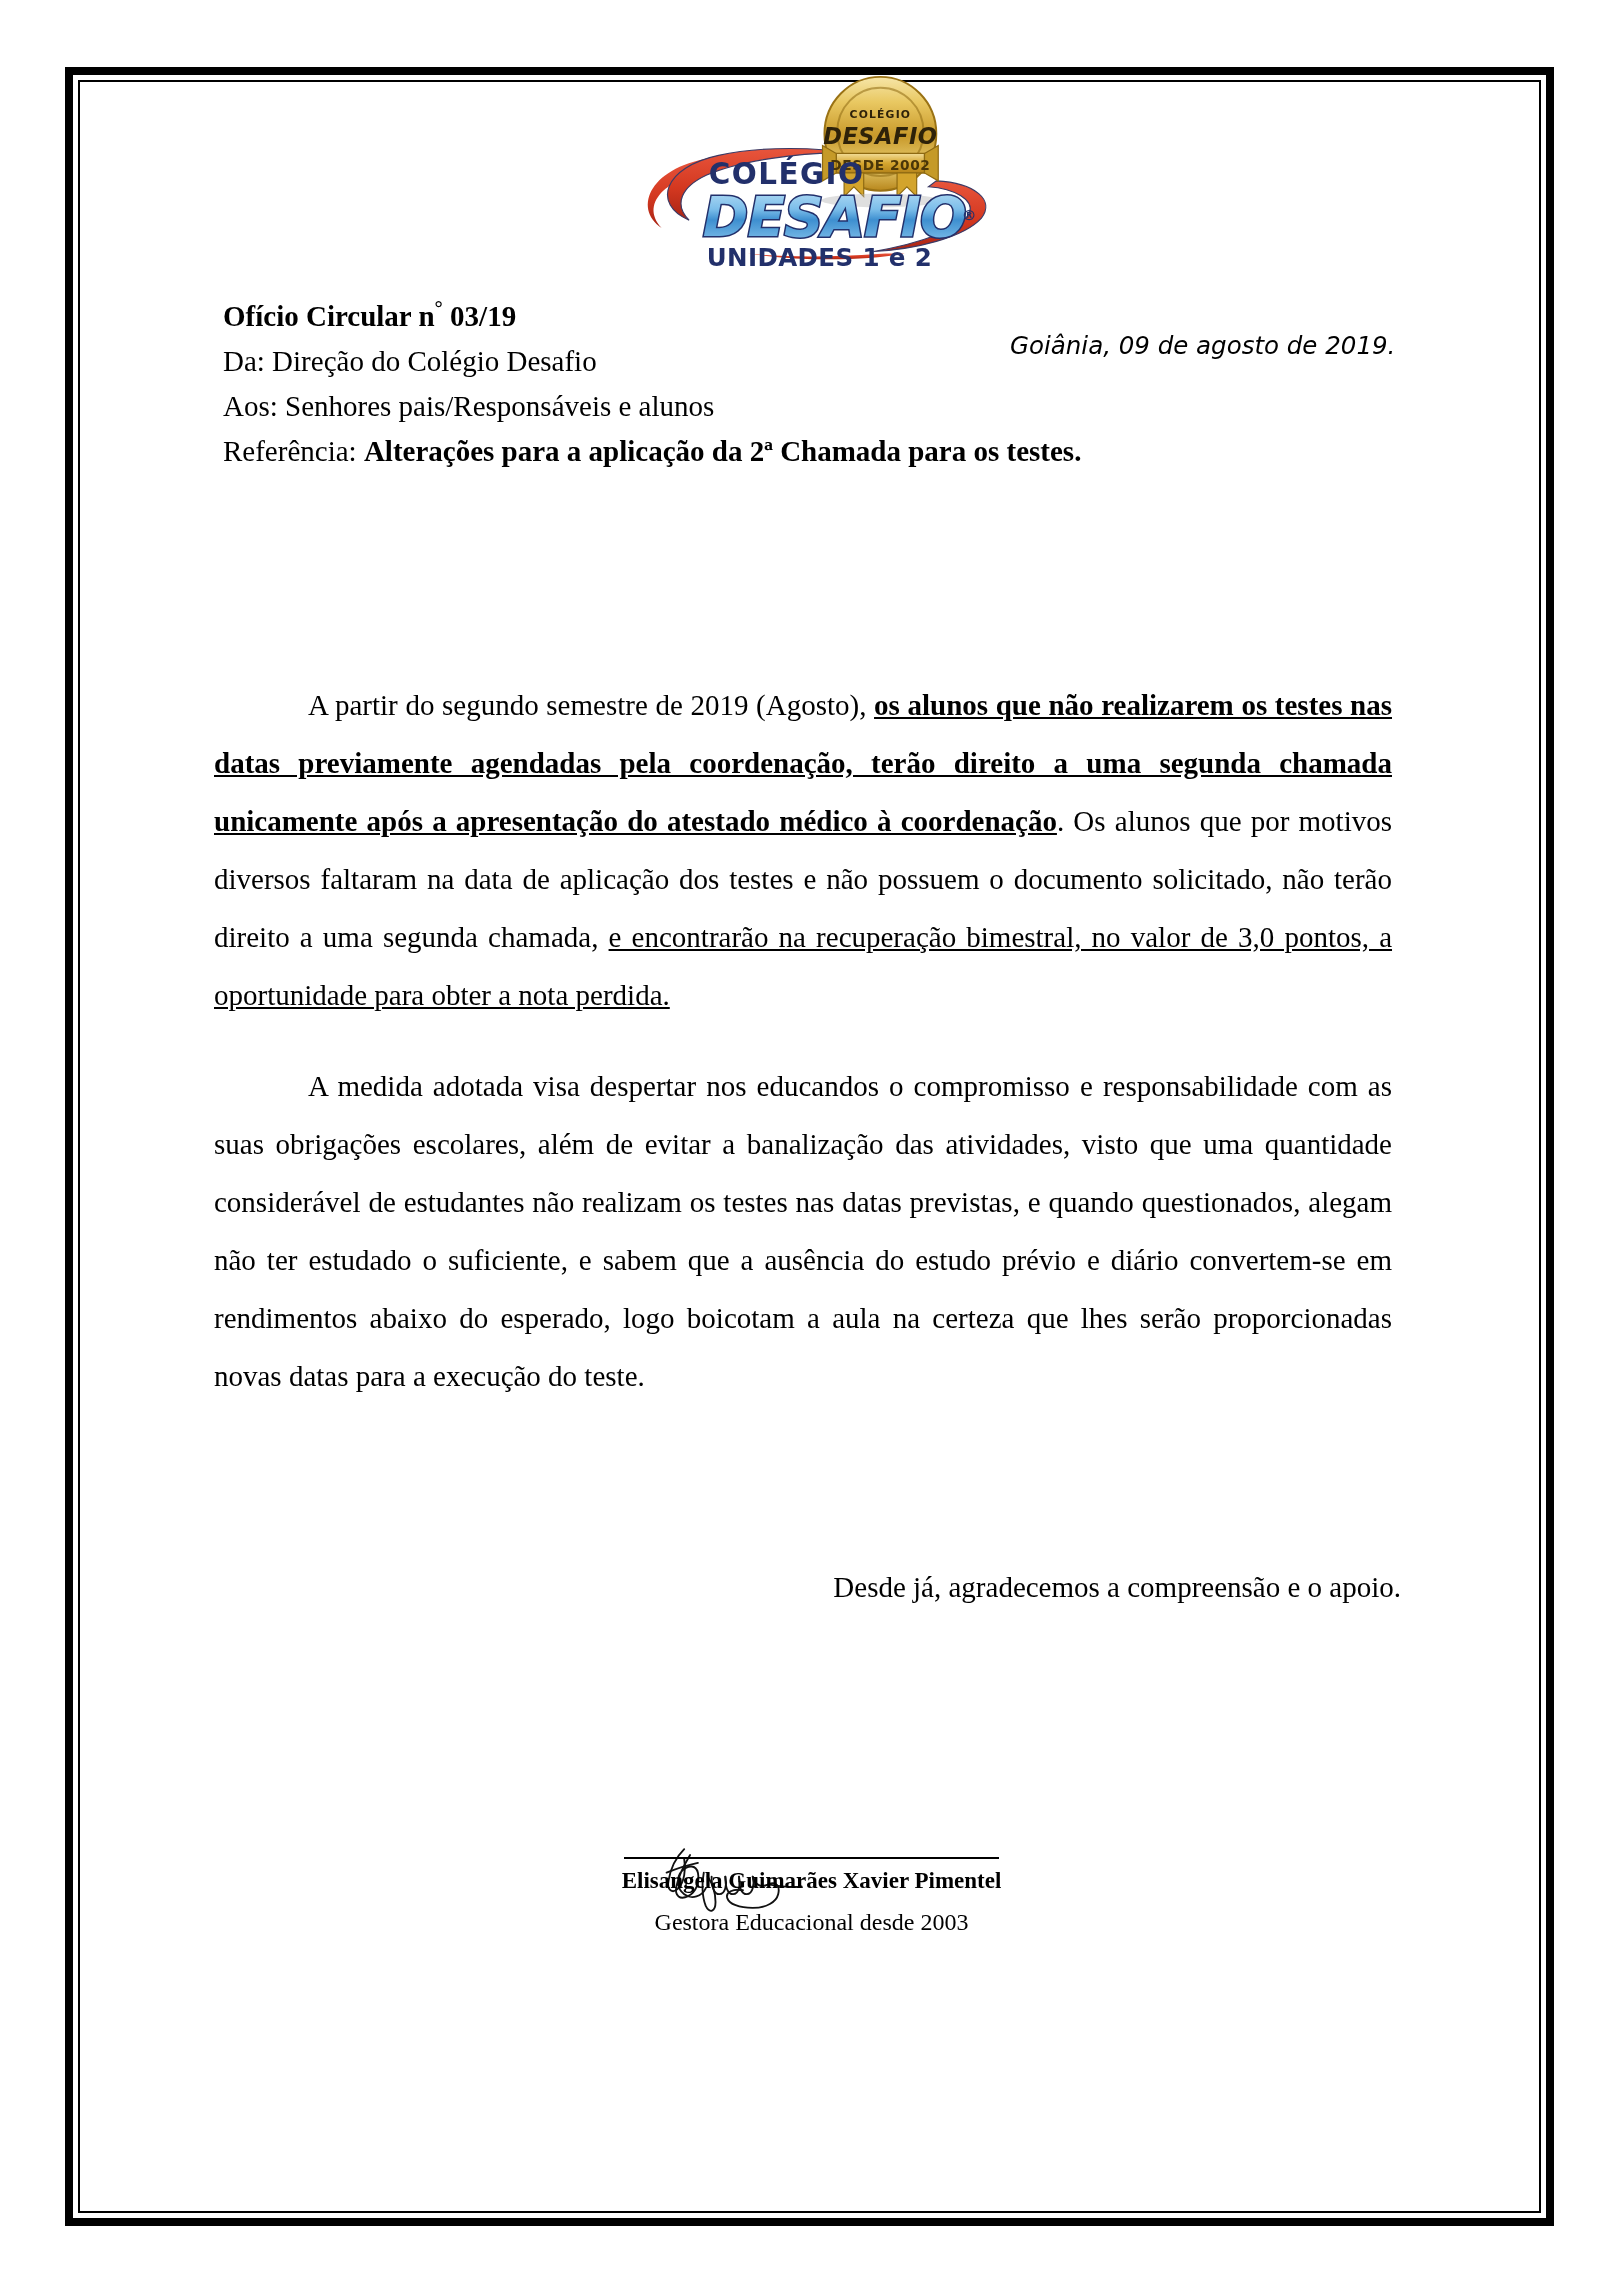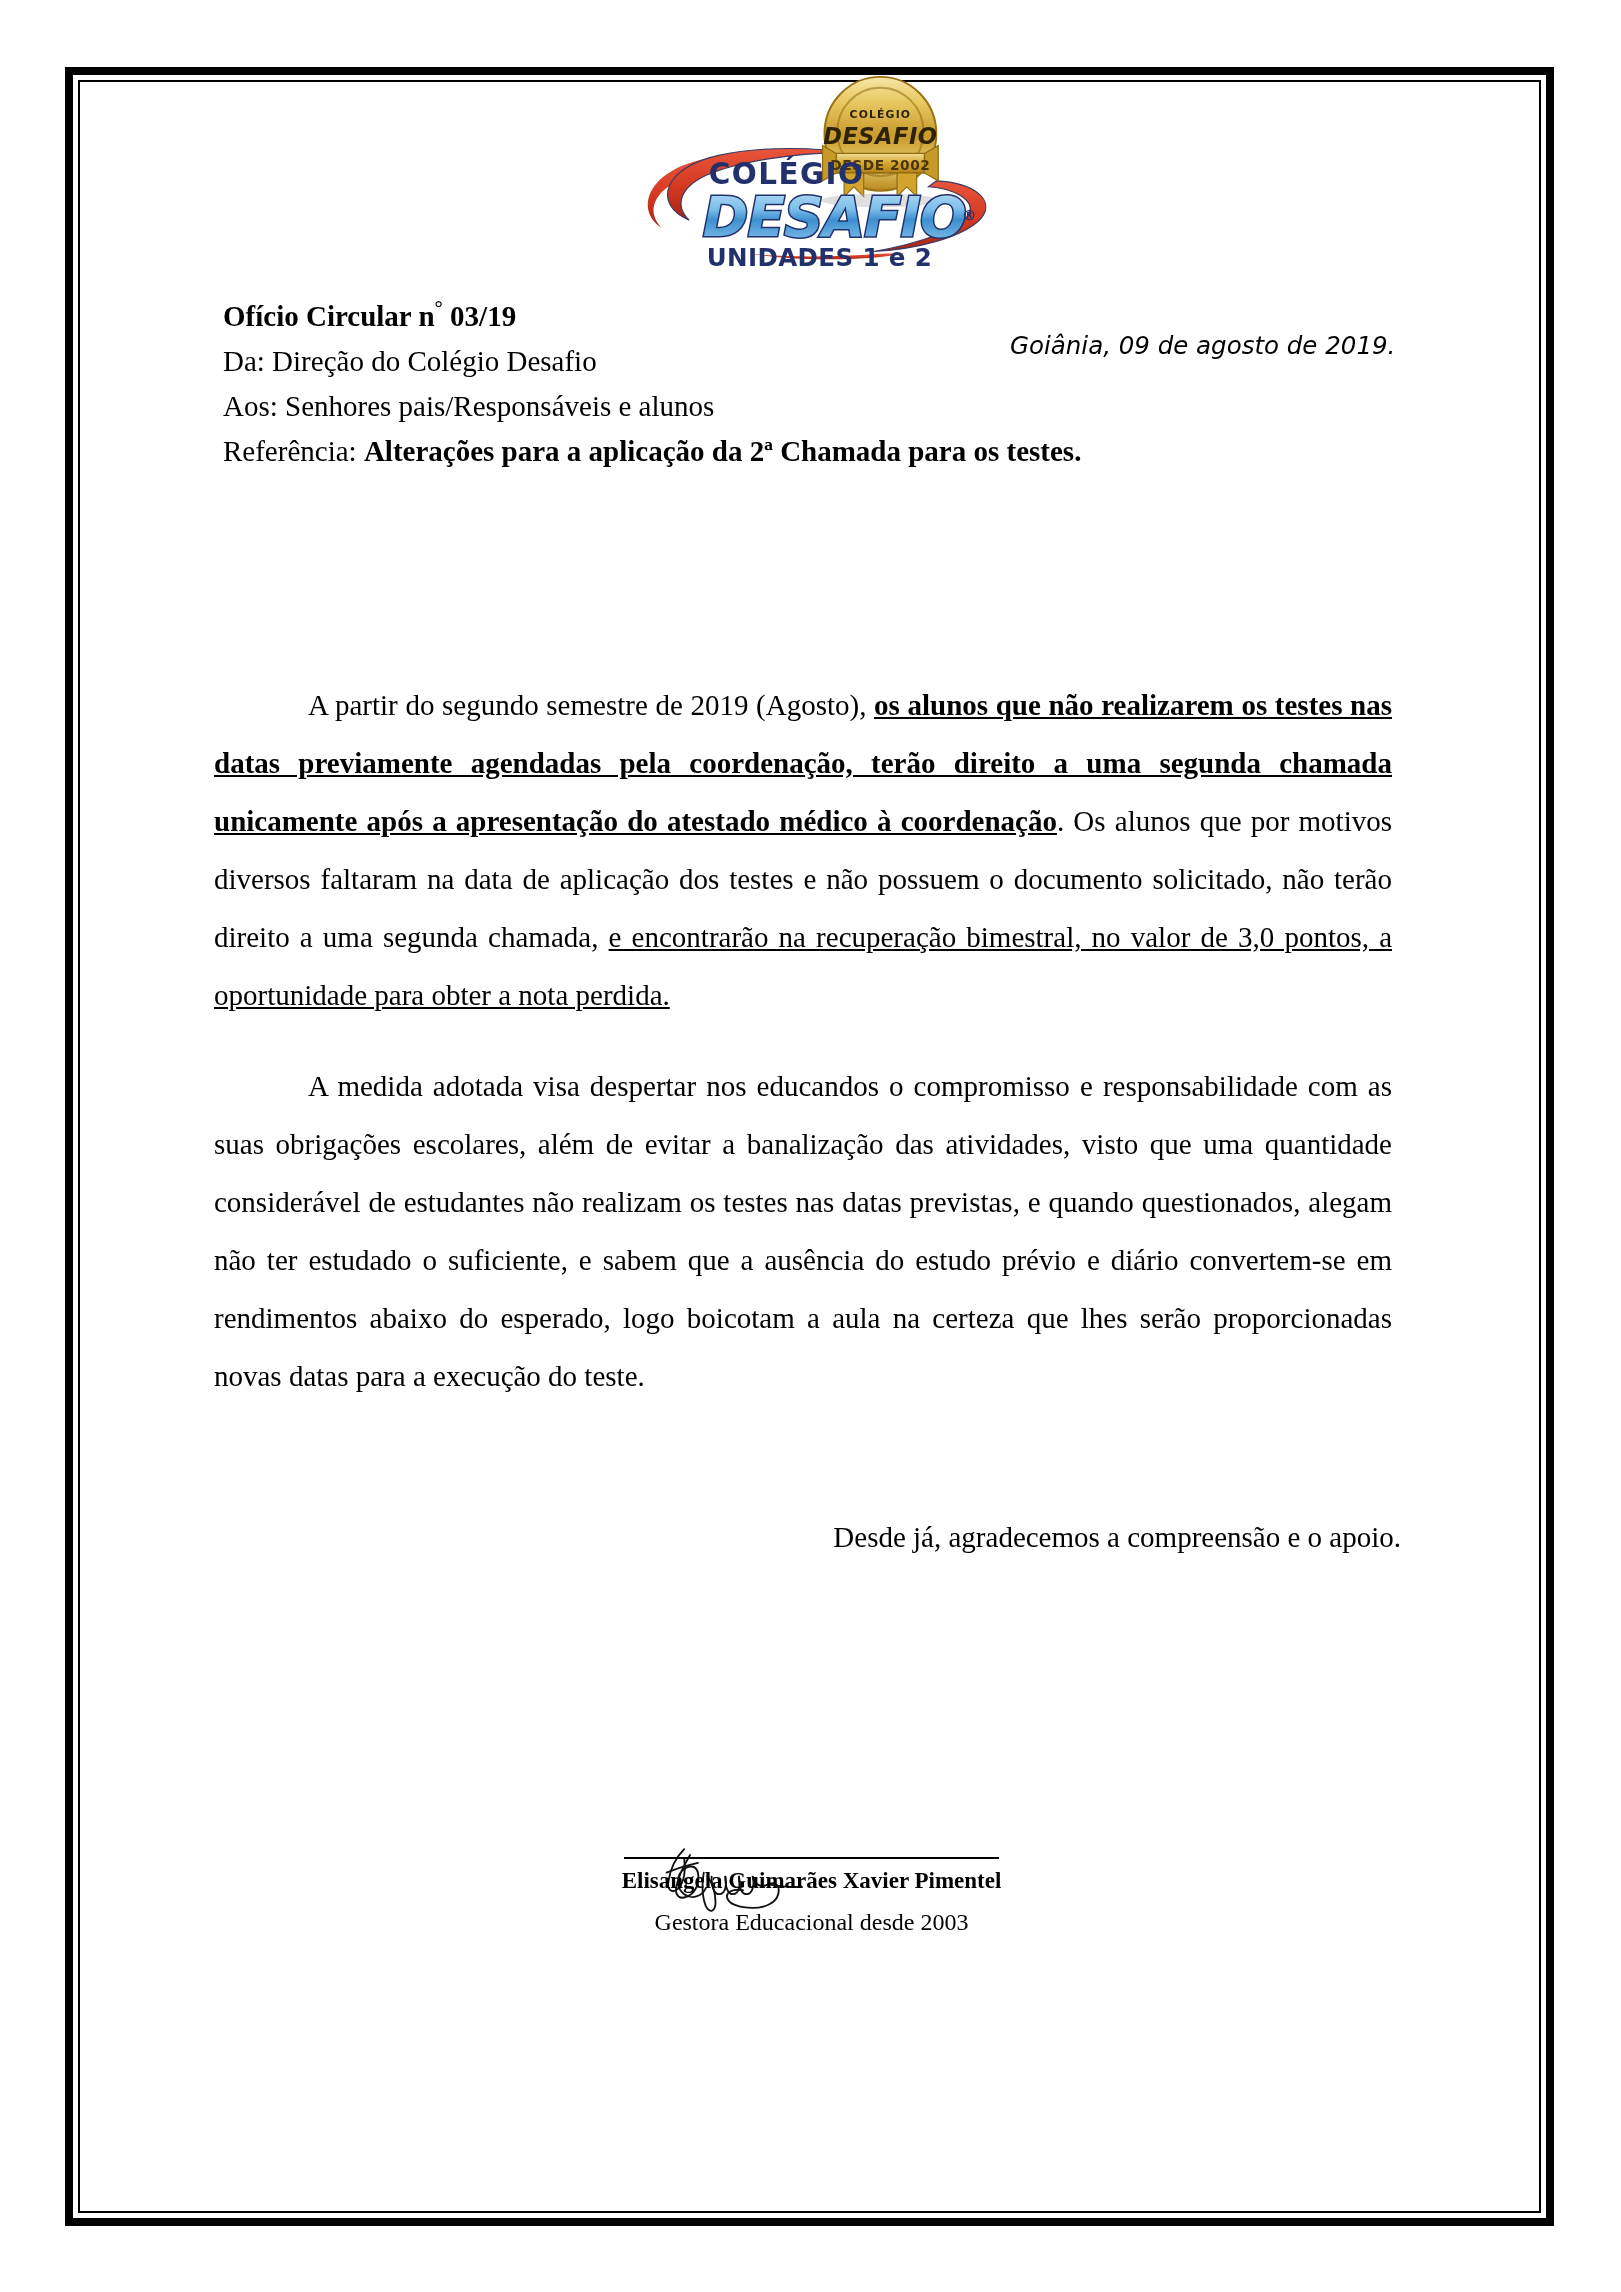--- a/index.html
+++ b/index.html
@@ -98,21 +98,21 @@
     text-indent: 94px;
     margin: 0 0 33px 0;
   }
   .para.last-para { margin-bottom: 0; }
   .u { text-decoration: underline; }
   .ub { font-weight: bold; text-decoration: underline; }
 
   .closing {
     position: absolute;
     left: 223px;
-    top: 1514px;
+    top: 1564px;
     width: 1178px;
     font-size: 29px;
     line-height: 47px;
     text-align: right;
     padding-right: 0px;
   }
 
   
   .sig-block {
     position: absolute;

